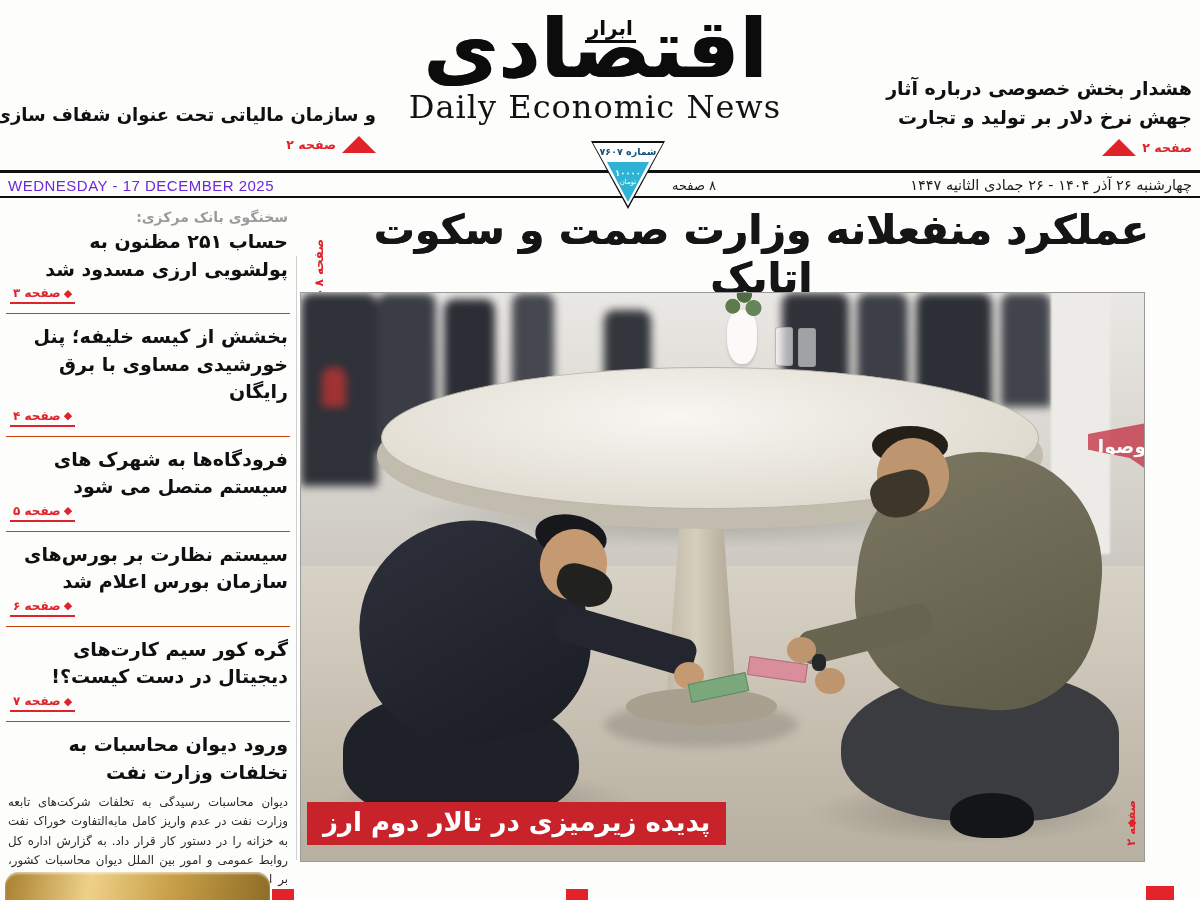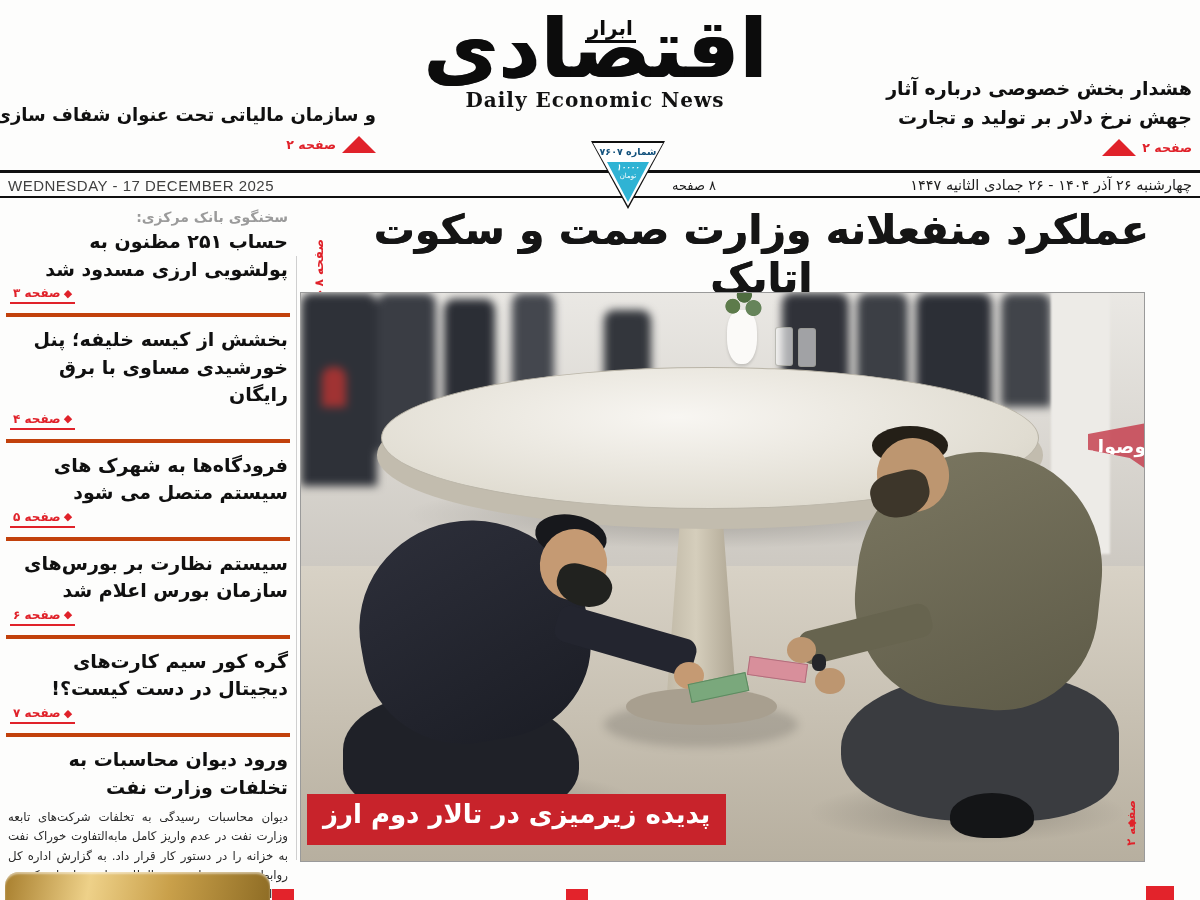--- a/index.html
+++ b/index.html
@@ -15,46 +15,46 @@
   .pageref-row.left { justify-content:flex-start; }
   .pageref-row.right { justify-content:flex-end; direction:ltr; }
   .tri-up { width:0; height:0; border-left:17px solid transparent; border-right:17px solid transparent; border-bottom:17px solid #e0222a; }
   .pageref-text { color:#e0222a; font-size:12.5px; font-weight:bold; direction:rtl; }
 
   
   .masthead { position:absolute; left:392px; top:2px; width:406px; text-align:center; }
   .logo-fa { position:relative; display:inline-block; font-weight:bold; color:#0c0c0c; }
   .logo-large { font-size:82px; line-height:1.15; letter-spacing:-2px; text-shadow:1px 0 0 #0c0c0c; }
   .logo-small { position:absolute; top:14px; left:47%; font-size:20px; font-weight:bold; background:#fdfdfc; padding:0 3px; border-bottom:3px solid #0c0c0c; }
-  .logo-en { font-family:"DejaVu Serif", serif; font-weight:bold; font-size:20px; color:#121212; letter-spacing:1px; margin-top:-8px; }
+  .logo-en { font-family:"DejaVu Serif", serif; font-weight:normal; font-size:32px; color:#121212; letter-spacing:1px; margin-top:-8px; }
 
   
   .badge { position:absolute; left:591px; top:141px; width:74px; height:68px; z-index:9; }
   .badge-outer { position:absolute; inset:0; background:#101010; clip-path:polygon(0 0,100% 0,50% 100%); }
   .badge-inner { position:absolute; left:2px; top:2px; width:70px; height:63px; background:#ffffff; clip-path:polygon(0 0,100% 0,50% 100%); }
   .badge-issue { position:absolute; top:5px; left:0; width:100%; text-align:center; font-size:9.5px; font-weight:bold; color:#14527d; direction:rtl; }
   .badge-cyan { position:absolute; left:16px; top:21px; width:42px; height:40px; background:#2fb3d4; clip-path:polygon(0 0,100% 0,50% 100%); text-align:center; }
-  .badge-price { font-size:8.5px; font-weight:bold; color:#fff; letter-spacing:1px;font-style:italic; }
+  .badge-price { font-size:8.5px; font-weight:bold; color:#fff; margin-top:6px; letter-spacing:1px; }
   .badge-price-unit { font-size:7px; color:#fff; direction:rtl; }
 
   
   .datebar { position:absolute; left:0; top:170px; width:1200px; height:28px; border-top:3px solid #101010; border-bottom:2px solid #101010; background:#fdfdfc; }
-  .date-en { position:absolute; left:8px; top:4px; font-family:"Liberation Sans", sans-serif; font-size:15px; color:#404040; letter-spacing:0.5px;text-align:center; }
+  .date-en { position:absolute; left:8px; top:4px; font-family:"Liberation Sans", sans-serif; font-size:15px; color:#6d28d9; letter-spacing:0.5px;text-align:center; }
   .pages-count { position:absolute; left:672px; top:5px; font-size:13px; color:#1c1c1c; direction:rtl; }
   .date-fa { position:absolute; right:8px; top:4px; font-size:14.5px; color:#1c1c1c; direction:rtl; }
 
   
   .lead-headline { position:absolute; left:330px; top:206px; width:862px; text-align:center; font-size:41px; font-weight:900; color:#151515; direction:rtl; letter-spacing:-1px; text-shadow:0.6px 0 0 #151515; }
   .lead-pageref { position:absolute; left:284px; top:262px; width:70px; display:flex; gap:4px; align-items:center; justify-content:center; transform:rotate(-90deg); color:#e0222a; font-size:12px; font-weight:bold; direction:rtl; }
   .diamond { color:#e0222a; font-size:11px; line-height:1; }
 
   
   .sidebar { position:absolute; left:6px; top:200px; width:284px; direction:rtl; }
   .v-divider { position:absolute; left:296px; top:256px; width:1px; height:604px; background:#cfcfcf; }
-  .sb-item { position:relative; border-bottom:4px solid #c2410c; padding:9px 2px 8px; }
+  .sb-item { position:relative; border-bottom:1px solid #c2410c; padding:9px 2px 8px; }
   .sb-item:last-child { border-bottom:none; }
   .sb-kicker { font-size:14px; font-weight:bold; color:#9b9b9b; margin-bottom:3px; }
   .sb-headline { font-size:19px; font-weight:bold; color:#101010; line-height:1.45; }
   .sb-pageref { position:absolute; left:4px; bottom:9px; display:flex; gap:3px; align-items:center; color:#e0222a; font-size:12px; font-weight:bold; border-bottom:2px solid #e0222a; padding:0 3px 2px; background:#fdfdfc; }
   .sb-item.pad-ref { padding-bottom:30px; }
   .sb-body { font-size:11.8px; line-height:1.64; color:#2a2a2a; text-align:justify; margin-top:7px; }
   .sb-item.with-body { padding-bottom:26px; }
 
   
   .photo { position:absolute; left:300px; top:292px; width:845px; height:570px; border:1px solid #9a9a9a; background:#cfc9bd; overflow:hidden; }
@@ -88,21 +88,21 @@
   .rman-torso { left:66%; top:28%; width:29%; height:45%; background:linear-gradient(150deg,#7c7862,#5d5a47); border-radius:50% 46% 40% 42%; transform:rotate(6deg); }
   .rman-hair { left:67.7%; top:23.5%; width:9%; height:6.8%; background:#241f17; border-radius:50%; }
   .rman-head { left:68.3%; top:25.5%; width:8.5%; height:13%; background:#bd9670; border-radius:50%; transform:rotate(-12deg); }
   .rman-beard { left:67.6%; top:31.5%; width:7%; height:8%; background:#3d362a; border-radius:45% 40% 60% 60%; transform:rotate(-14deg); }
   .rman-arm { left:59%; top:57%; width:16%; height:6%; background:#67644f; border-radius:12px; transform:rotate(-14deg); }
   .rman-hand1 { left:57.6%; top:60.5%; width:3.5%; height:4.6%; background:#bd9670; border-radius:50%; }
   .rman-hand2 { left:61%; top:66%; width:3.5%; height:4.6%; background:#bd9670; border-radius:50%; }
   .rman-watch { left:60.6%; top:63.6%; width:1.7%; height:3%; background:#24262a; border-radius:40%; }
   .note-green { left:46%; top:67.8%; width:7%; height:3.4%; background:#7aa87c; border:1px solid #5d8a60; transform:rotate(-12deg); }
   .note-pink { left:53%; top:64.6%; width:7%; height:3.4%; background:#d88f9b; border:1px solid #b06d7b; transform:rotate(8deg); }
-  .photo-caption { left:6px; bottom:16px; top:auto; background:#c8232b; color:#ffffff; font-size:26px; font-weight:bold; padding:5px 16px 16px; direction:rtl; z-index:12; }
+  .photo-caption { left:6px; bottom:16px; top:auto; background:#c8232b; color:#ffffff; font-size:26px; font-weight:bold; padding:5px 16px 8px; direction:rtl; z-index:12; }
   .watermark { right:-2px; left:auto; top:130px; width:58px; height:46px; background:rgba(196,60,76,0.82); clip-path:polygon(0 24%,100% 0,100% 100%,72% 76%,0 58%); color:#fff; font-size:19px; font-weight:bold; display:flex; align-items:center; justify-content:center; direction:rtl; z-index:12; }
   .photo-pageref { right:-22px; left:auto; bottom:38px; top:auto; width:70px; display:flex; gap:4px; align-items:center; justify-content:center; transform:rotate(-90deg); color:#e0222a; font-size:11.5px; font-weight:bold; direction:rtl; z-index:12; background:rgba(255,255,255,0.65); }
 
   
   .gold-banner { position:absolute; left:5px; top:872px; width:265px; height:28px; border-radius:14px 14px 0 0; background:linear-gradient(100deg,#a87f2e,#eed189 32%,#c9a04a 62%,#8f6d25); box-shadow:inset 0 2px 2px rgba(255,255,255,0.5); }
   .rsq { position:absolute; background:#e3232b; }
   .rsq1 { left:272px; top:889px; width:22px; height:11px; }
   .rsq2 { left:566px; top:889px; width:22px; height:11px; }
   .rsq3 { left:1146px; top:886px; width:28px; height:14px; }
 </style>

